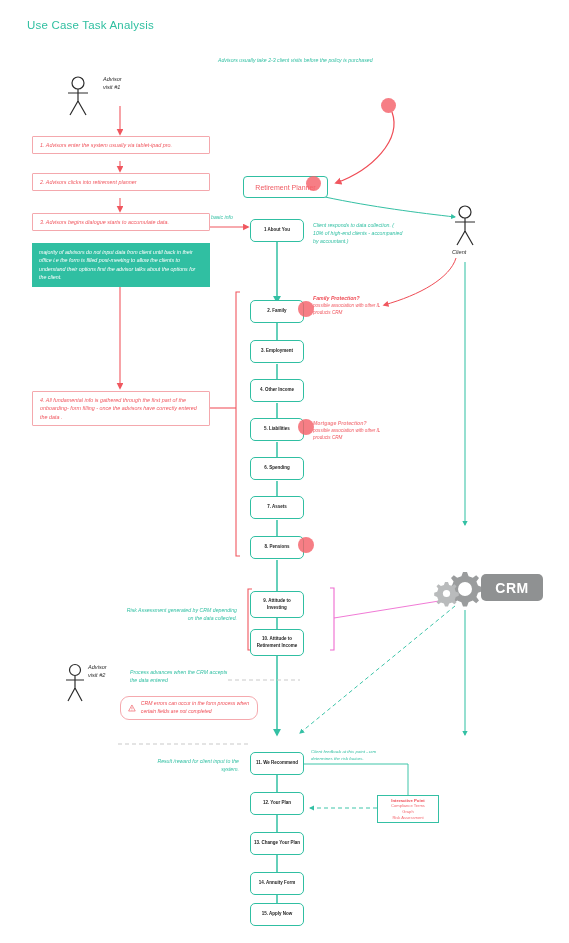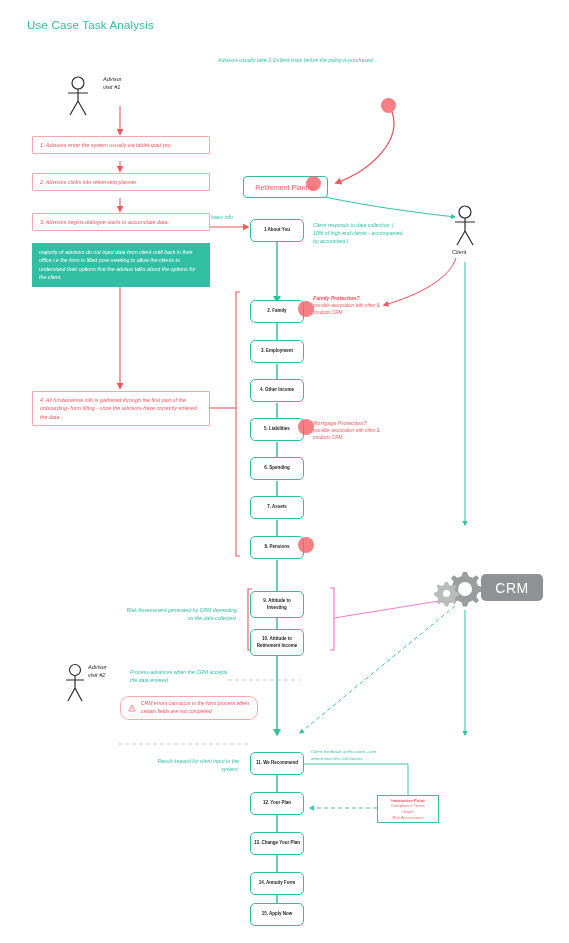--- a/index.html
+++ b/index.html
@@ -131,21 +131,21 @@
     text-align:center; padding-top:2px;
   }
   .ipbox .ip-t { color:#ef4c55; font-size:4.3px; font-weight:bold; }
   .ipbox .ip-l { color:#f4686f; font-size:4.1px; line-height:1.45; }
 
   
   .crm {
     left:481px; top:574px; width:62px; height:27px;
     background:#8f9192; border-radius:5px;
     display:flex; align-items:center; justify-content:center;
-    color:#ffffff; font-size:14px; font-weight:normal; letter-spacing:.5px;
+    color:#ffffff; font-size:14px; font-weight:bold; letter-spacing:.5px;
   }
 </style>
 </head>
 <body>
 
 <div id="canvas">
 
   <svg class="layer" viewBox="0 0 569 943">
     <defs>
       <marker id="ar-red" markerWidth="7" markerHeight="7" refX="4.5" refY="3" orient="auto">

